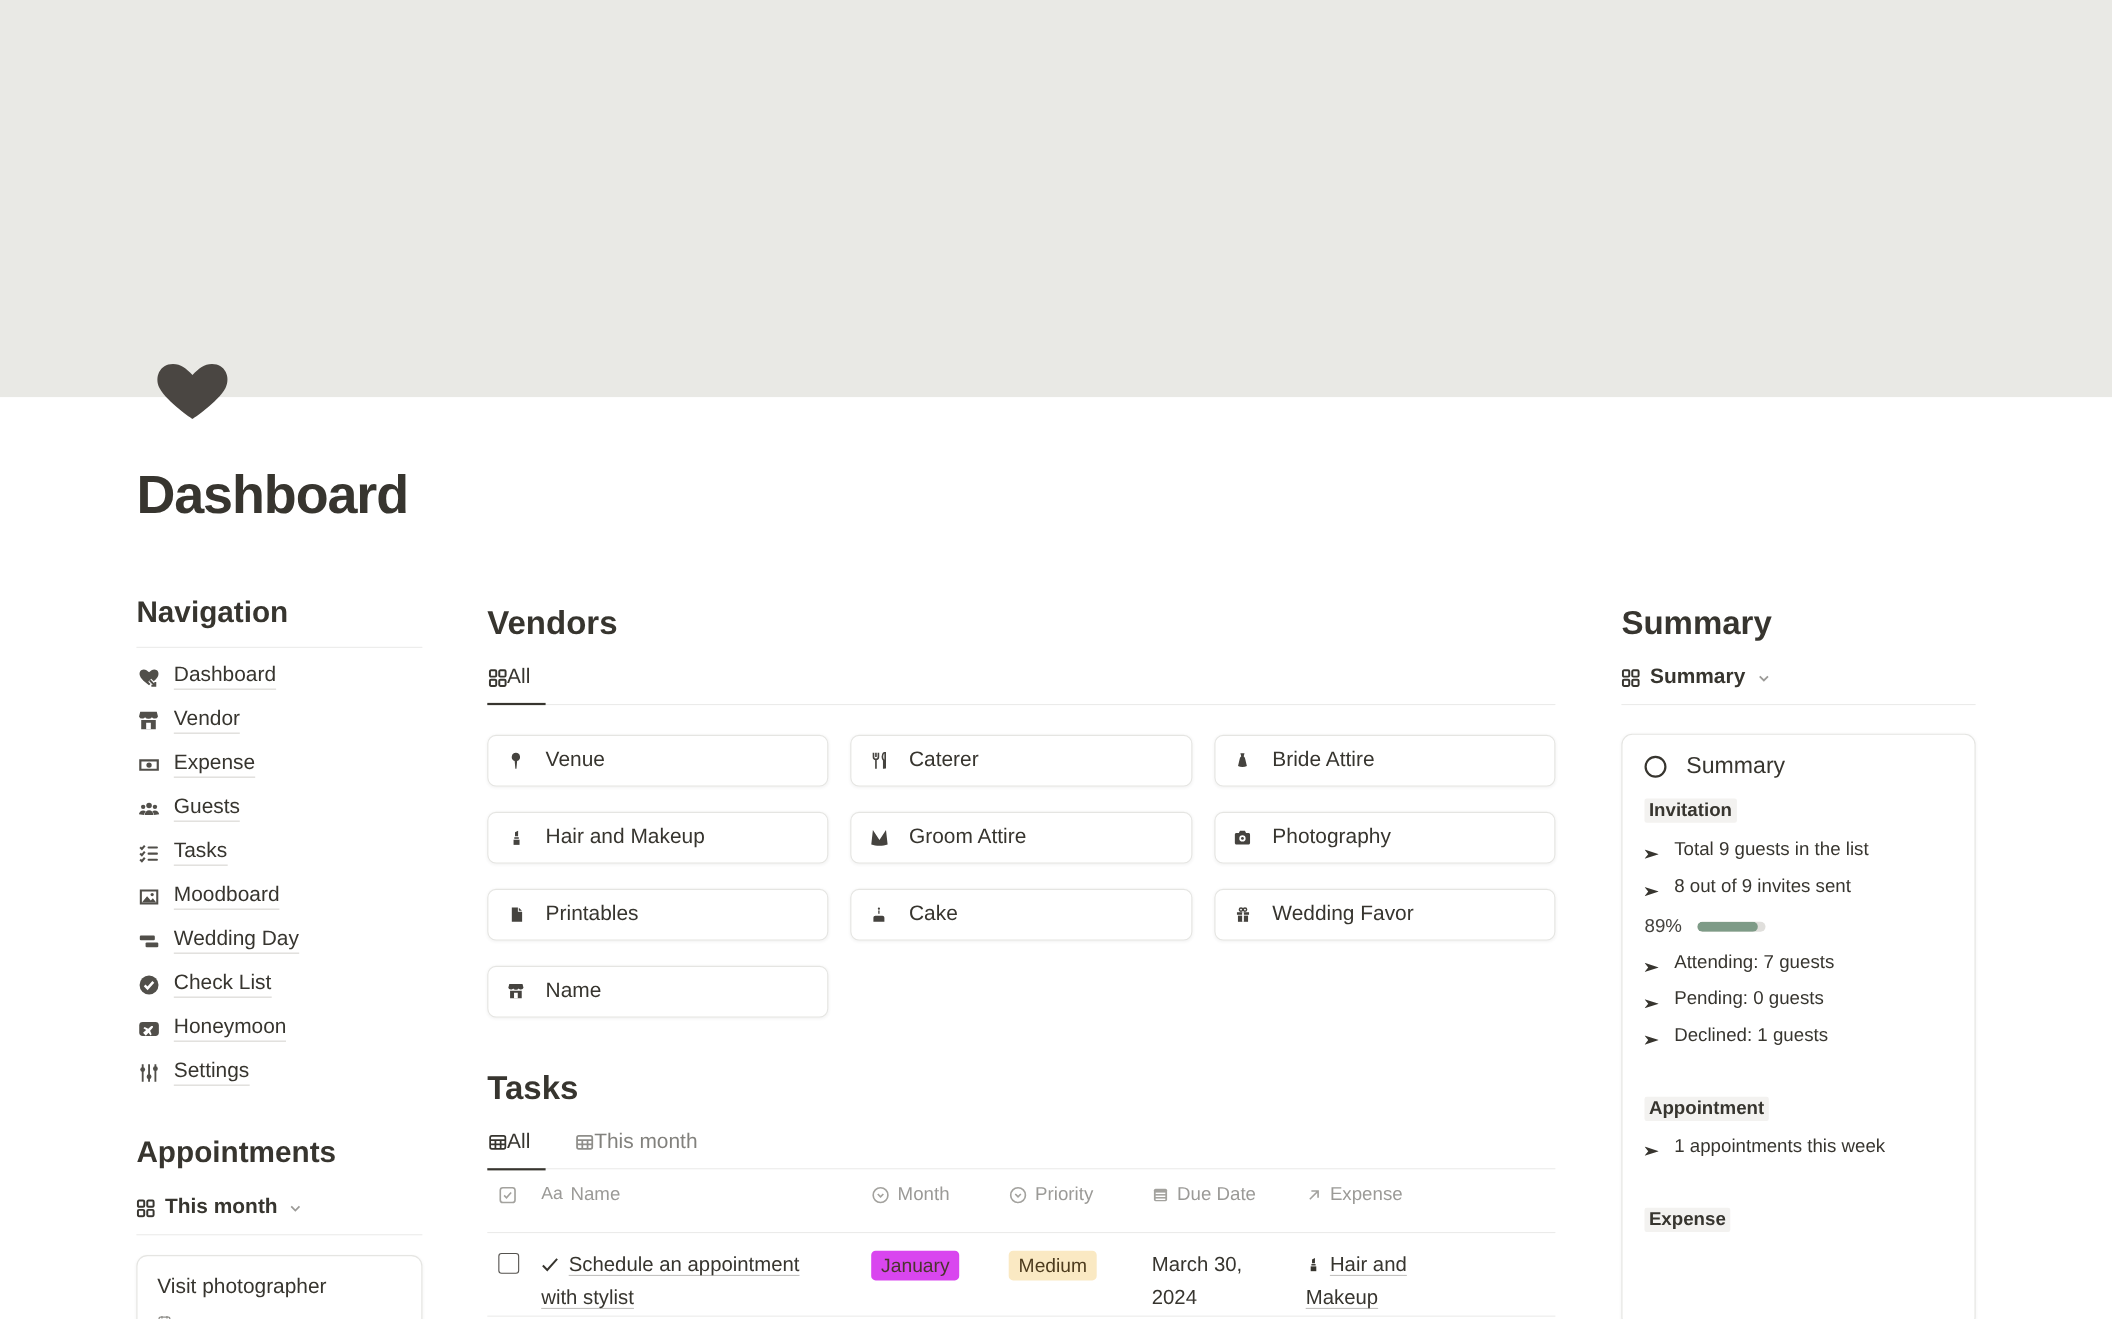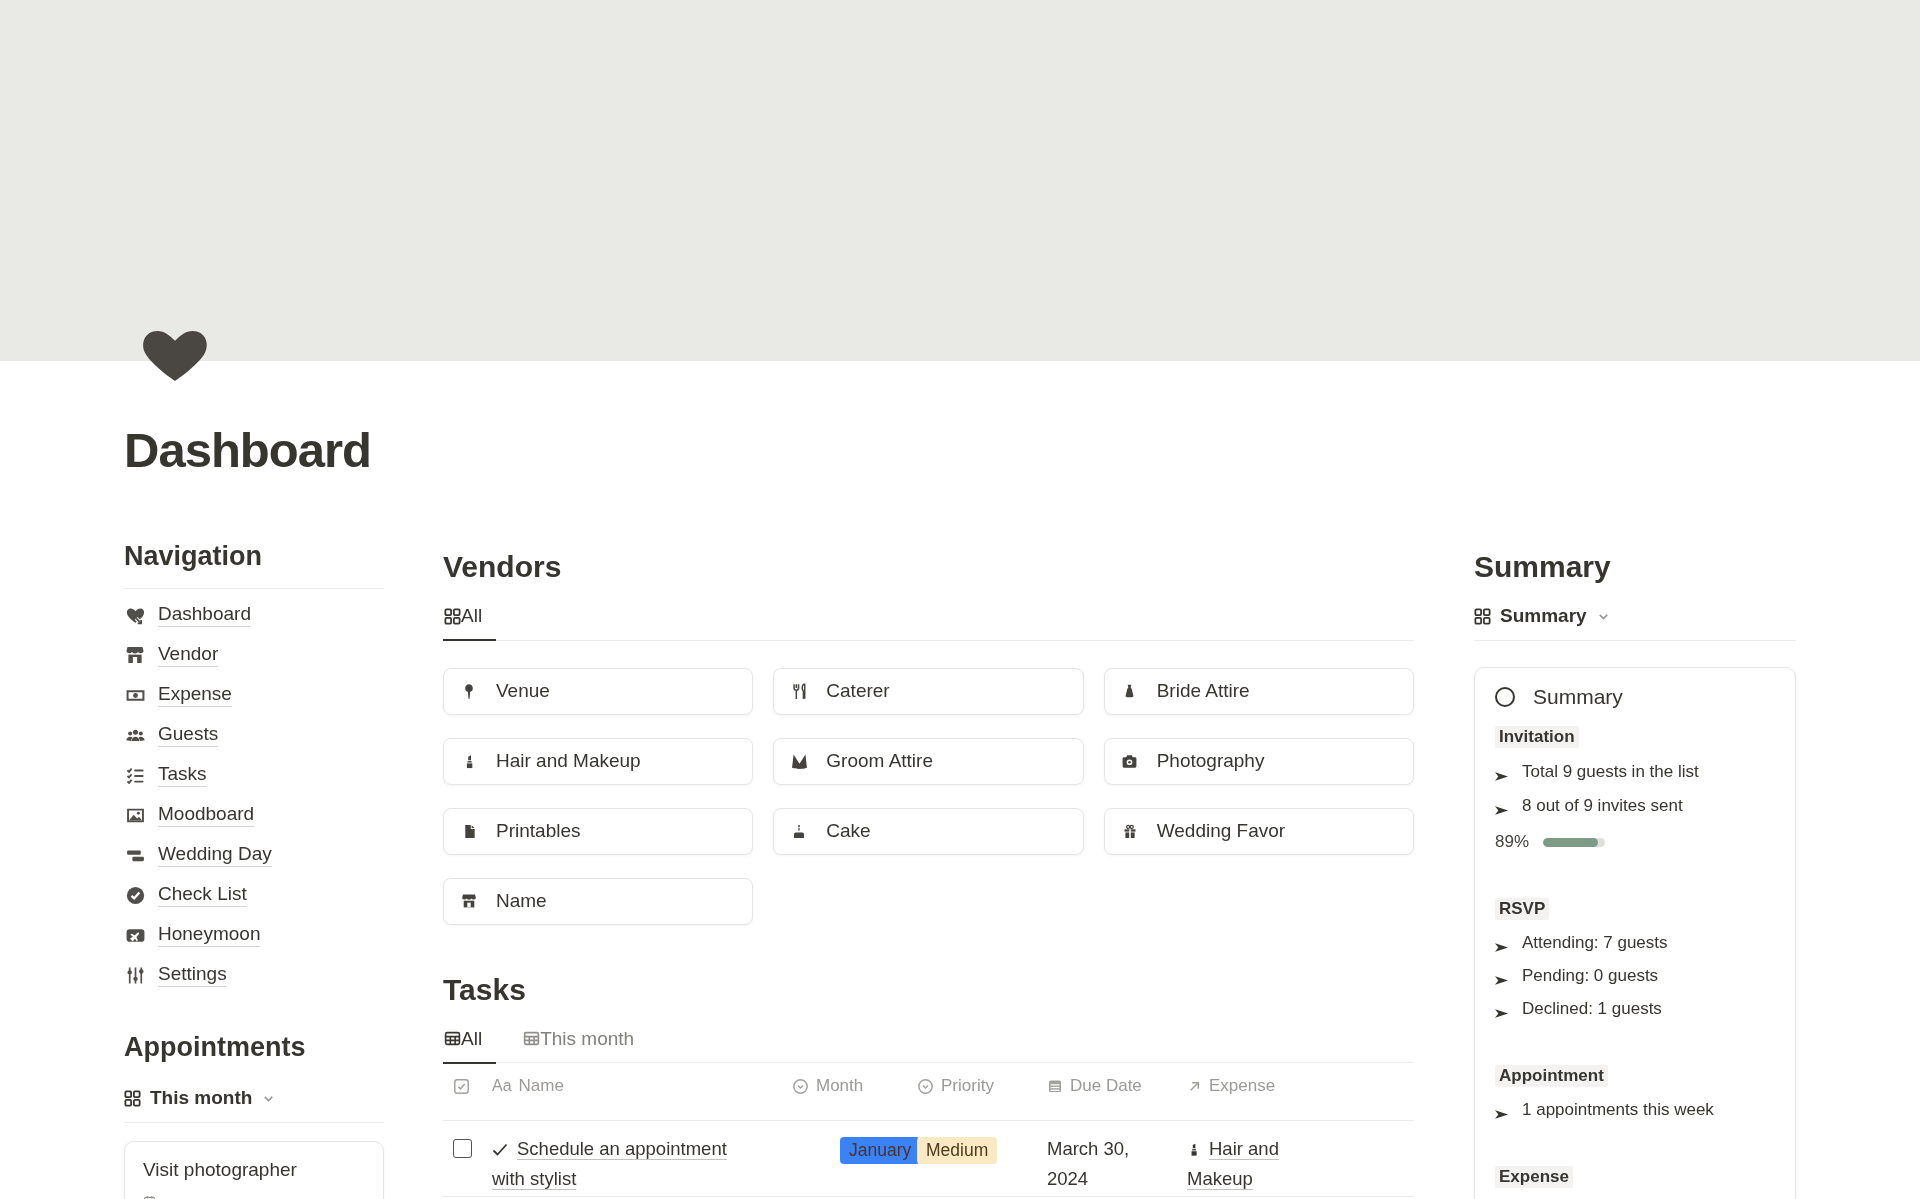--- a/index.html
+++ b/index.html
@@ -48,21 +48,21 @@
   .task-grid { display:grid; grid-template-columns:49px 300px 125px 130px 140px 1fr; }
   .thead { color:#9b9a97; font-size:17px; padding:13px 0 24px; border-bottom:1px solid #ebebea; align-items:center; }
   .hcell { display:flex; align-items:center; gap:7px; }
   .aa { font-size:16px; color:#9b9a97; }
   .trow { padding:13px 0 2px; border-bottom:1px solid #ebebea; align-items:start; font-size:18.5px; line-height:30px; }
   .cb { width:19px; height:19px; border:1.6px solid #54524e; border-radius:3px; margin-left:10px; margin-top:5px; cursor:pointer; }
   .name-cell { padding-right:42px; }
   .name-cell svg { vertical-align:-2px; margin-right:9px; }
   .tlink { text-decoration:underline; text-decoration-color:rgba(55,53,47,.3); text-underline-offset:3.5px; cursor:pointer; }
   .badge { display:inline-block; font-size:17.5px; line-height:23px; padding:2px 9px; border-radius:4px; margin-top:3px; }
-  .badge-month { background:#3b82f6; color:#4a352d;margin-left:48px; }
+  .badge-month { background:#d946ef; color:#4a352d; }
   .badge-priority { background:#fae9c3; color:#4d3b1d; }
   .due-cell span { display:inline-block; max-width:92px; }
   .cat-cell { max-width:122px; }
   .cat-cell svg { vertical-align:-2px; margin-right:8px; }
 
   
   .sumcard { margin-top:26px; border:1px solid #e5e5e2; border-radius:10px; background:#fff;
     box-shadow:0 1px 3px rgba(15,15,15,.05); padding:17px 20px 60px; min-height:540px; }
   .sumtitle { display:flex; align-items:center; gap:18px; font-size:21px; font-weight:500; }
   .circ { width:20px; height:20px; border:2.6px solid #37352f; border-radius:50%; flex:none; }
@@ -516,21 +516,20 @@
       <span class="arrow"></span>
       <span>8 out of 9 invites sent</span>
     </div>
     <div class="progress-row">
       <span>89%</span>
       <span class="pbar">
         <span class="pfill" style="display: block; width: 89%;"></span>
       </span>
     </div>
 
-    <div><span class="seclabel gap">RSVP</span></div>
     <div class="bullet tight">
       <span class="arrow"></span>
       <span>Attending: 7 guests</span>
     </div>
     <div class="bullet tight">
       <span class="arrow"></span>
       <span>Pending: 0 guests</span>
     </div>
     <div class="bullet tight">
       <span class="arrow"></span>

